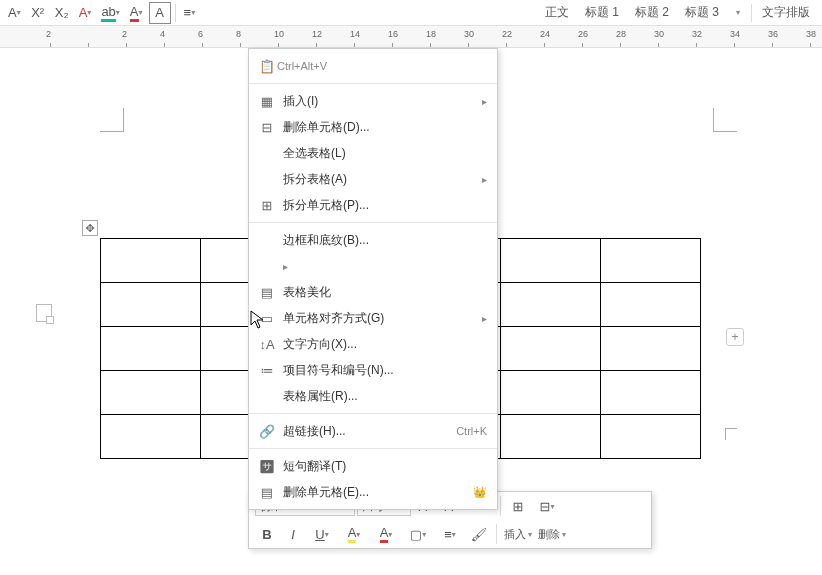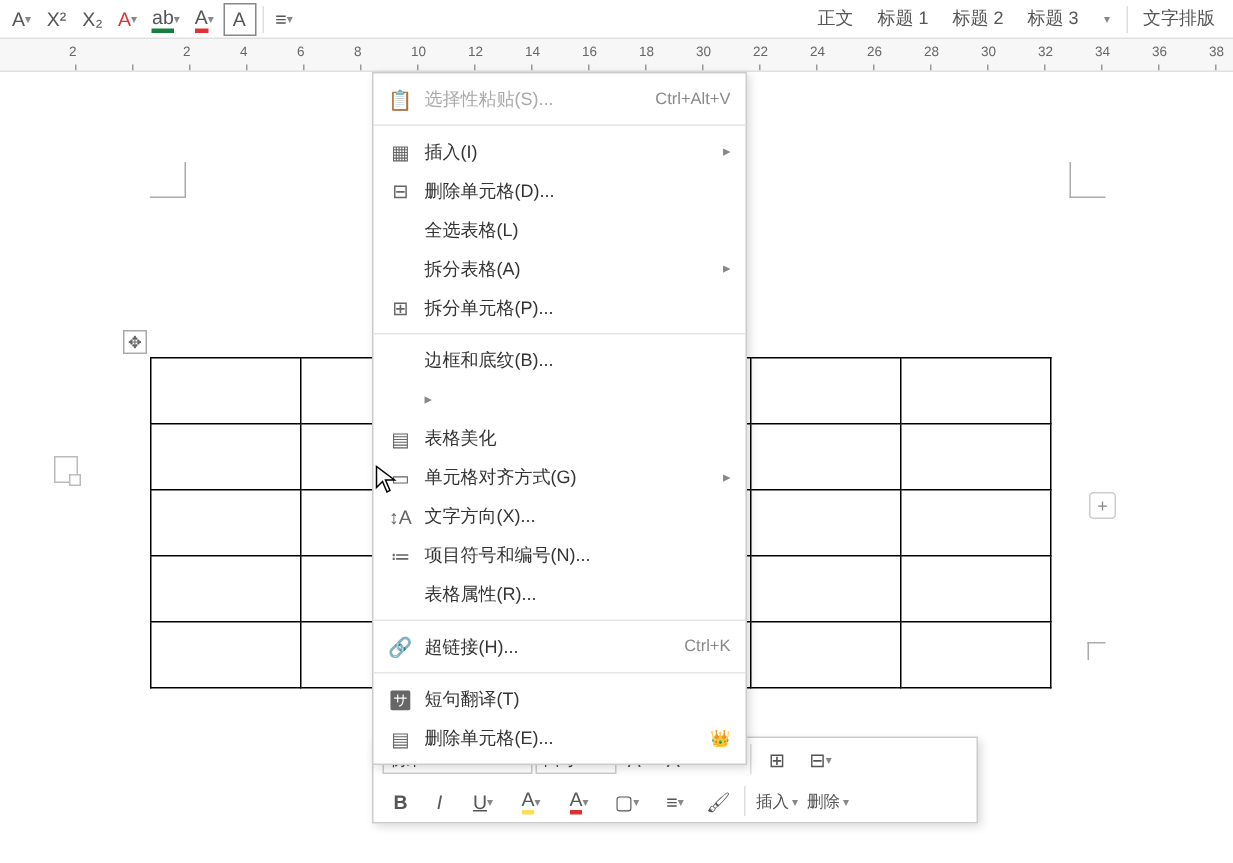--- a/index.html
+++ b/index.html
@@ -61,21 +61,21 @@
 
 <div class="topbar">
   <div class="tb-btn wide">A<span class="dd-caret">▾</span></div>
   <div class="tb-btn">X²</div>
   <div class="tb-btn">X₂</div>
   <div class="tb-btn wide">
       <span style="color:#d33">A</span>
       <span class="dd-caret">▾</span>
     </div>
   <div class="tb-btn wide">
-      <span style="border-bottom:3px solid #15803d;">ab</span>
+      <span style="border-bottom:3px solid #14b8a6;">ab</span>
       <span class="dd-caret">▾</span>
     </div>
   <div class="tb-btn wide">
       <span style="border-bottom:3px solid #d33">A</span>
       <span class="dd-caret">▾</span>
     </div>
   <div class="tb-btn" style="border:1px solid #888">A</div>
   <div class="tb-sep"></div>
   <div class="tb-btn wide">≡<span class="dd-caret">▾</span></div>
 
@@ -209,21 +209,20 @@
           <td></td>
           <td></td>
           <td></td>
         </tr>
   </tbody>
     </table>
 
   <div class="context-menu">
     <div class="cm-item disabled">
       <span class="cm-icon">📋</span>
-      <span class="cm-label">选择性粘贴(S)...</span>
       <span class="cm-shortcut">Ctrl+Alt+V</span>
     </div>
     <div class="cm-sep"></div>
     <div class="cm-item">
       <span class="cm-icon">▦</span>
       <span class="cm-label">插入(I)</span>
       <span class="cm-arrow">▸</span>
     </div>
     <div class="cm-item">
       <span class="cm-icon">⊟</span>

